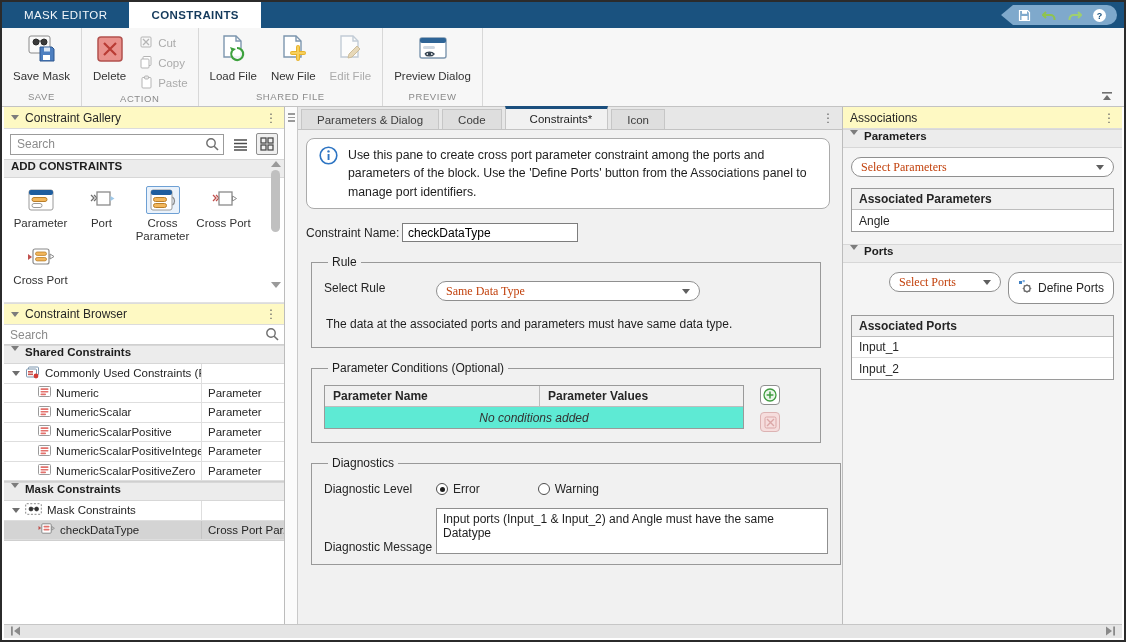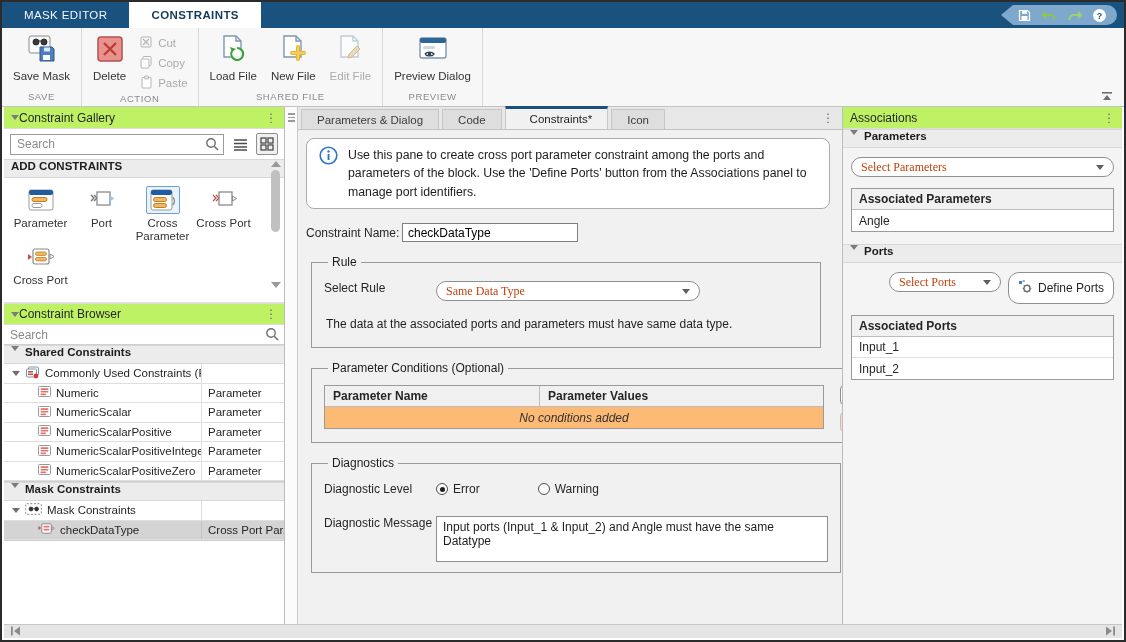--- a/index.html
+++ b/index.html
@@ -29,21 +29,21 @@
   
   .main { position:absolute; top:105px; left:2px; right:2px; bottom:16px; display:flex; background:#fff; }
   .left  { width:281px; border-right:1px solid #bcbcbc; display:flex; flex-direction:column; background:#fff; }
   .splitter { width:13px; background:#fbfbfb; border-right:1px solid #c9c9c9; position:relative; }
   .grip { position:absolute; top:6px; left:3px; width:7px; }
   .grip div { height:1.5px; background:#9a9a9a; margin-bottom:2px; }
   .center { flex:1; display:flex; flex-direction:column; min-width:0; }
   .right { width:280px; border-left:1px solid #bcbcbc; background:#f4f4f4; display:flex; flex-direction:column; }
 
   
-  .phead { height:22px; display:flex; align-items:center; padding:0 7px; background:#bef264; border-bottom:1px solid #dcdcdc; flex:none; }
+  .phead { height:22px; display:flex; align-items:center; gap:6px; padding:0 7px; background:#fef9c3; border-bottom:1px solid #dcdcdc; flex:none; }
   .phead .ttl { font-size:12px; color:#262626; }
   .kebab { margin-left:auto; color:#666; font-size:12px; letter-spacing:0; cursor:pointer; line-height:1; }
   .tri { width:0; height:0; border-left:4px solid transparent; border-right:4px solid transparent; border-top:5px solid #7c7c7c; display:inline-block; }
 
   .secbar { height:19px; background:#ececec; border-top:1px solid #d7d7d7; border-bottom:1px solid #d7d7d7; display:flex; align-items:flex-start; gap:6px; padding:0 7px; font-weight:bold; font-size:11.5px; color:#1d1d1d; flex:none; }
 
   
   .search-row { display:flex; align-items:center; gap:5px; padding:4px 6px; flex:none; }
   .searchbox { position:relative; flex:1; }
   .searchbox input { width:100%; height:21px; border:1px solid #9b9b9b; padding:0 24px 0 6px; font-family:inherit; font-size:12px; color:#262626; background:#fff; }
@@ -93,33 +93,33 @@
 
   .frow { display:flex; align-items:flex-start; margin-top:8px; }
   .flabel { width:112px; flex:none; }
   .combo { height:20px; border:1px solid #8f8f8f; border-radius:10px; background:#fff; display:flex; align-items:center; justify-content:space-between; padding:0 9px; cursor:pointer; }
   .combo .ctext { font-size:12px; color:#c2410c;font-family:Liberation Serif, serif; }
   .caret { width:0; height:0; border-left:4px solid transparent; border-right:4px solid transparent; border-top:5px solid #5f5f5f; }
   .rule-combo { width:264px; }
   .rule-desc { margin:16px 0 6px 2px; color:#1d1d1d; }
 
   .cond-inner { display:flex; align-items:flex-start; margin-top:6px; }
-  .cond-table { width:500px; border:1px solid #9a9a9a; background:#fdba74; }
+  .cond-table { width:420px; border:1px solid #9a9a9a; background:#5eead4; }
   .cthead { display:flex; background:#f0f0f0; border-bottom:1px solid #bdbdbd; height:21px; }
   .cthead .c1 { width:215px; border-right:1px solid #bdbdbd; display:flex; align-items:center; padding:0 8px; font-weight:bold; }
   .cthead .c2 { flex:1; display:flex; align-items:center; padding:0 8px; font-weight:bold; }
   .ctempty { height:21px; display:flex; align-items:center; justify-content:center; font-style:italic; color:#333; }
   .cond-btns { display:flex; flex-direction:column; gap:7px; margin-left:16px; }
   .iconbtn { width:20px; height:20px; border:1px solid #8f8f8f; border-radius:4px; background:#fff; display:flex; align-items:center; justify-content:center; cursor:pointer; }
   .iconbtn.disabled { background:#f6dddd; border-color:#dcb3b3; cursor:default; }
 
   .radio-opt { display:flex; align-items:center; gap:5px; margin-right:58px; cursor:pointer; }
   .radio { width:12px; height:12px; border:1px solid #4d4d4d; border-radius:50%; background:#fff; position:relative; flex:none; }
   .radio.sel::after { content:""; position:absolute; left:2.5px; top:2.5px; width:5px; height:5px; background:#1d1d1d; border-radius:50%; }
-  .diag-msg-row { display:flex; align-items:flex-start; margin-top:20px; }
+  .diag-msg-row { display:flex; align-items:flex-end; margin-top:12px; }
   .diag-msg-row textarea { width:392px; height:46px; border:1px solid #8f8f8f; background:#fff; resize:none; font-family:inherit; font-size:12px; padding:3px 6px; color:#1d1d1d; }
 
   
   .apad { padding:9px 8px 12px; flex:none; }
   .atable { border:1px solid #9a9a9a; background:#fff; margin-top:11px; }
   .athead { height:21px; background:#f1f1f1; border-bottom:1px solid #bdbdbd; display:flex; align-items:center; padding:0 7px; font-weight:bold; }
   .atrow { height:21px; display:flex; align-items:center; padding:0 7px; border-bottom:1px solid #dedede; }
   .atrow:last-child { border-bottom:none; }
   .ports-row { display:flex; gap:7px; }
   .ports-row .combo { flex:1;margin-left:38px; }

